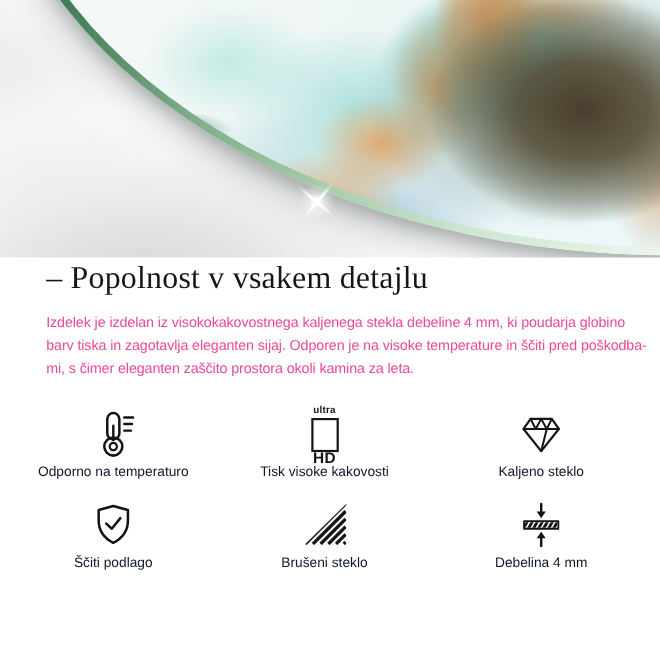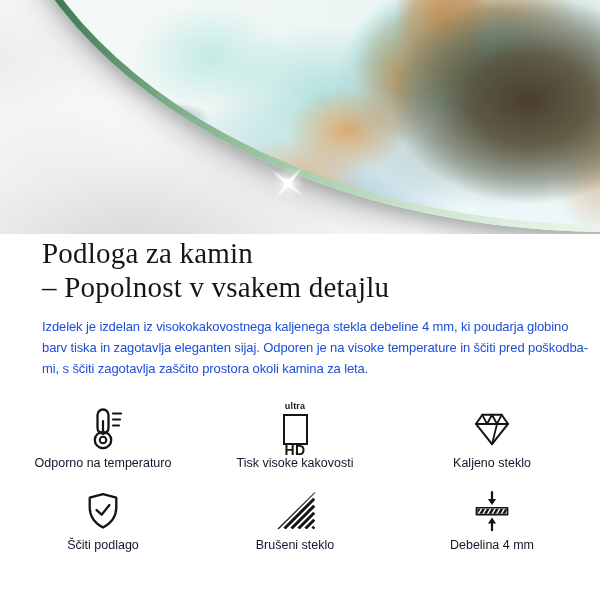--- a/index.html
+++ b/index.html
@@ -44,21 +44,21 @@
   .sparkle::before, .sparkle::after { content:""; position:absolute; background:
     linear-gradient(90deg, transparent, #ffffff 38%, #ffffff 62%, transparent); border-radius:2px; }
   .sparkle::before { left:0; top:19.5px; width:42px; height:3px; }
   .sparkle::after  { left:19.5px; top:0; width:3px; height:42px;
     background:linear-gradient(180deg, transparent, #ffffff 38%, #ffffff 62%, transparent); }
 
   
   .content { padding:0 42px; }
   .title { font-family:"Liberation Serif","DejaVu Serif",serif; font-weight:400;
     color:#161616; font-size:29px; line-height:34px; letter-spacing:.2px; padding-top:2px; }
-  .desc { margin-top:12px; color:#1d4ed8; font-size:13px; line-height:21px; letter-spacing:-.1px; }
+  .desc { margin-top:12px; color:#ec4899; font-size:13px; line-height:21px; letter-spacing:-.1px; }
   .desc-line { white-space:nowrap; }
 
   
   .features { margin-top:26px; padding:0 10px; display:grid;
     grid-template-columns:186px 198px 196px; row-gap:16px; }
   .feature { display:flex; flex-direction:column; align-items:center; }
   .icon-box { height:48px; display:flex; align-items:center; justify-content:center; }
   .feature-label { margin-top:2px; font-size:12.5px; line-height:16px; color:#0f172a; text-align:center; }
   .hd-box { width:25px; height:31px; border:2.5px solid #141414; display:flex; flex-direction:column;
     align-items:center; justify-content:center; color:#141414; }
@@ -70,27 +70,26 @@
 <body>
 
 <div class="hero">
   <div class="glass-rim"></div>
   <div class="glass-face"></div>
   <div class="sparkle"></div>
 </div>
 
 <div class="content">
   <h1 class="title">
-    <div>Podloga za kamin</div>
     <div>– Popolnost v vsakem detajlu</div>
   </h1>
   <div class="desc">
     <div class="desc-line">Izdelek je izdelan iz visokokakovostnega kaljenega stekla debeline 4 mm, ki poudarja globino</div>
     <div class="desc-line">barv tiska in zagotavlja eleganten sijaj. Odporen je na visoke temperature in ščiti pred poškodba-</div>
-    <div class="desc-line">mi, s ščiti zagotavlja zaščito prostora okoli kamina za leta.</div>
+    <div class="desc-line">mi, s čimer eleganten zaščito prostora okoli kamina za leta.</div>
   </div>
 </div>
 
 <div class="features">
 
   <div class="feature">
     <div class="icon-box">
       <svg width="48" height="48" viewBox="0 0 48 48">
         <rect class="s" x="18.5" y="4.5" width="11" height="24" rx="5.5" stroke-width="2.3"></rect>
         <circle class="s" cx="24" cy="35" r="8.2" stroke-width="2.3"></circle>

